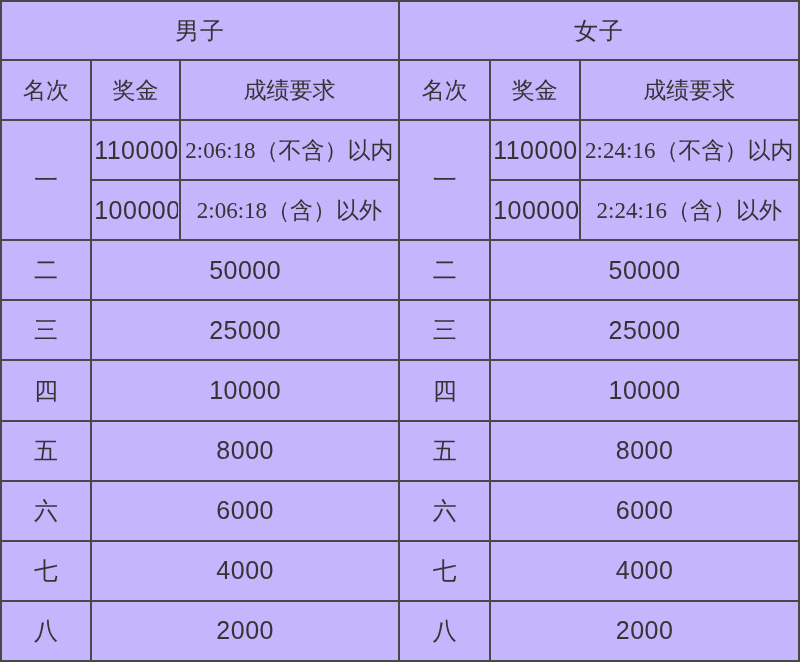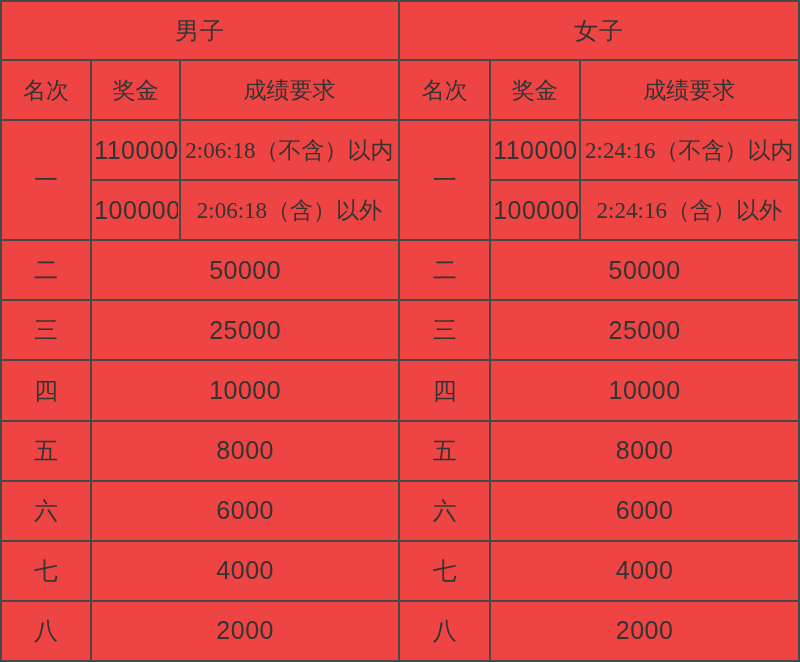--- a/index.html
+++ b/index.html
@@ -16,21 +16,21 @@
     width: 800px;
     height: 662px;
     box-sizing: border-box;
     background: #f2f0f1;
   }
   table.prize-table {
     width: 100%;
     height: 100%;
     border-collapse: collapse;
     table-layout: fixed;
-    background: #ef4444;
+    background: #c4b5fd;
   }
   table.prize-table td, table.prize-table th {
     border: 2px solid #484848;
     text-align: center;
     vertical-align: middle;
     font-weight: 400;
     padding: 0 2px;
     overflow: hidden;
     white-space: nowrap;
   }

